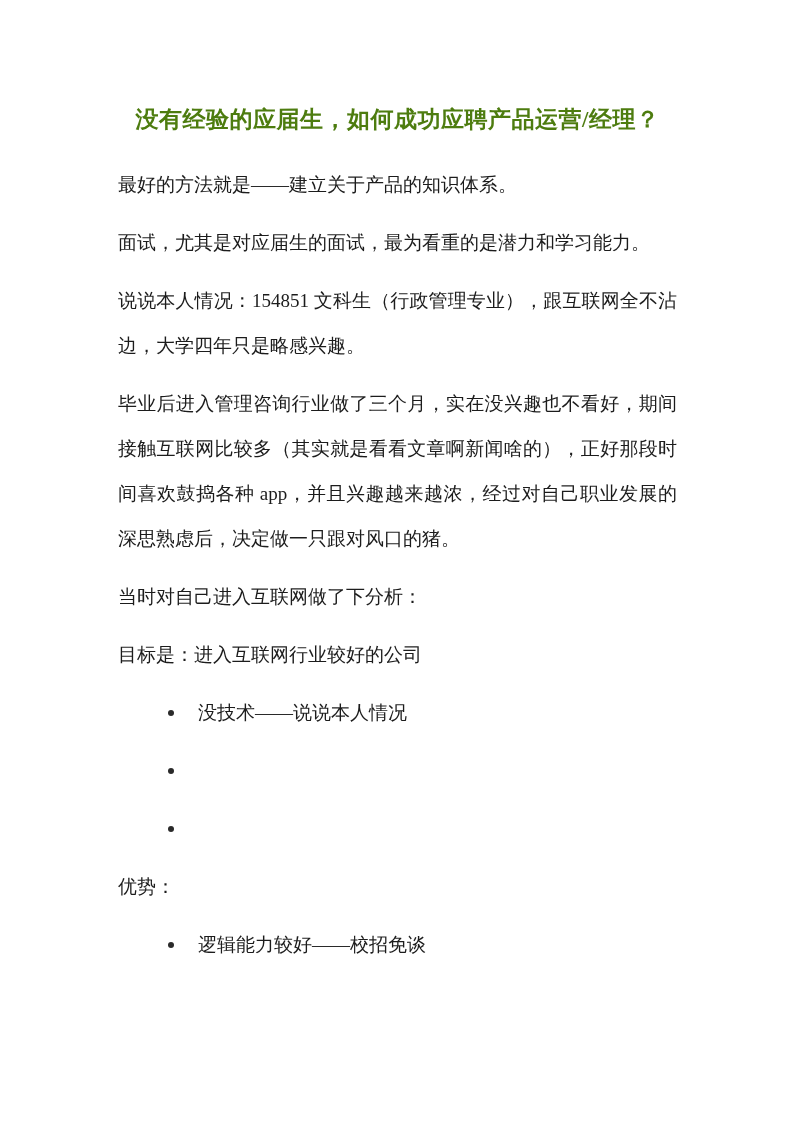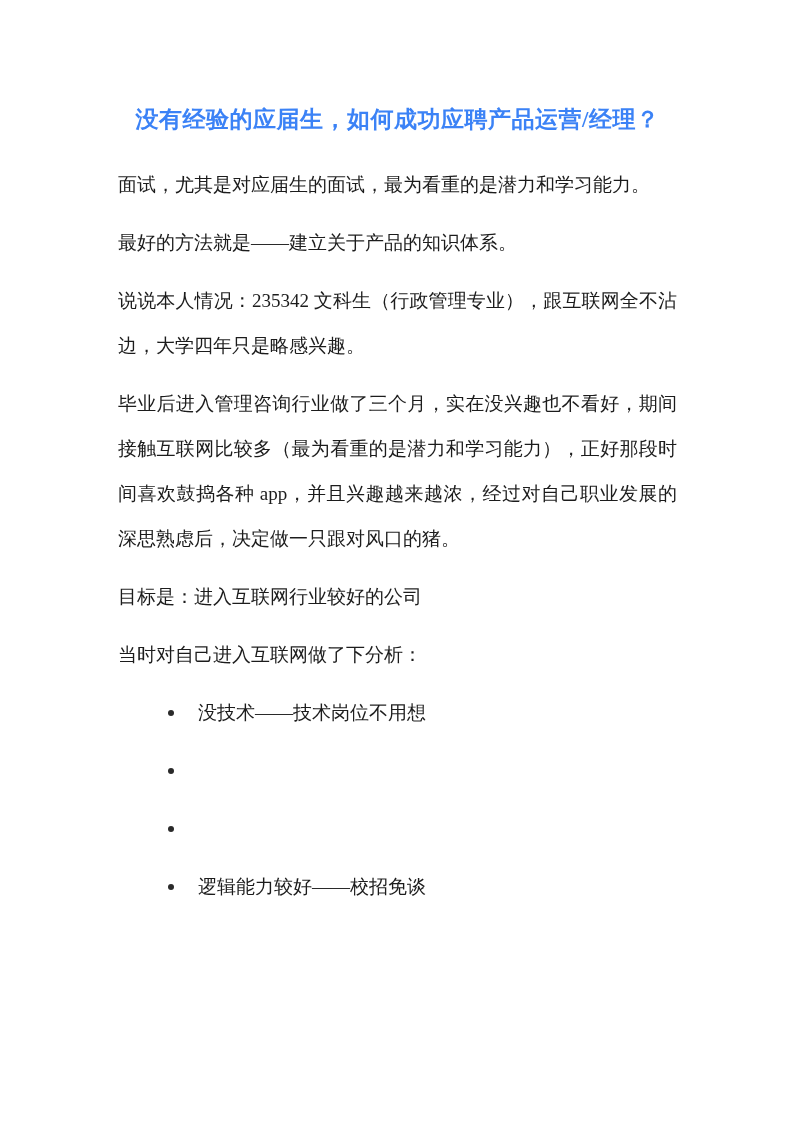--- a/index.html
+++ b/index.html
@@ -20,21 +20,21 @@
   .doc {
     box-sizing: border-box;
     padding: 102px 116px 0 118px;
     font-size: 19px;
     line-height: 45px;
   }
   .doc-title {
     font-size: 23px;
     line-height: 36px;
     font-weight: bold;
-    color: #3b82f6;
+    color: #4d7c0f;
     text-align: center;
     margin: 0 0 24px 0;
     letter-spacing: 0.5px;
   }
   .para {
     margin: 0 0 13px 0;
     text-align: justify;
     text-justify: inter-character;
   }
   .bullet-list {
@@ -67,52 +67,53 @@
   }
 </style>
 </head>
 <body>
 
 <div class="page">
   <div class="doc">
 
     <h1 class="doc-title">没有经验的应届生，如何成功应聘产品运营/经理？</h1>
 
+    <p class="para">最好的方法就是——建立关于产品的知识体系。</p>
+
     <p class="para">面试，尤其是对应届生的面试，最为看重的是潜力和学习能力。</p>
 
-    <p class="para">最好的方法就是——建立关于产品的知识体系。</p>
+    <p class="para">说说本人情况：154851 文科生（行政管理专业），跟互联网全不沾边，大学四年只是略感兴趣。</p>
 
-    <p class="para">说说本人情况：235342 文科生（行政管理专业），跟互联网全不沾边，大学四年只是略感兴趣。</p>
+    <p class="para">毕业后进入管理咨询行业做了三个月，实在没兴趣也不看好，期间接触互联网比较多（其实就是看看文章啊新闻啥的），正好那段时间喜欢鼓捣各种 app，并且兴趣越来越浓，经过对自己职业发展的深思熟虑后，决定做一只跟对风口的猪。</p>
 
-    <p class="para">毕业后进入管理咨询行业做了三个月，实在没兴趣也不看好，期间接触互联网比较多（最为看重的是潜力和学习能力），正好那段时间喜欢鼓捣各种 app，并且兴趣越来越浓，经过对自己职业发展的深思熟虑后，决定做一只跟对风口的猪。</p>
+    <p class="para">当时对自己进入互联网做了下分析：</p>
 
     <p class="para">目标是：进入互联网行业较好的公司</p>
-
-    <p class="para">当时对自己进入互联网做了下分析：</p>
 
 
     <ul class="bullet-list">
       <li class="bullet-item">
         <span class="bullet-marker">
             <span class="bullet-dot"></span>
           </span>
-        <span class="bullet-text">没技术——技术岗位不用想</span>
+        <span class="bullet-text">没技术——说说本人情况</span>
       </li>
       <li class="bullet-item">
         <span class="bullet-marker">
             <span class="bullet-dot"></span>
           </span>
       </li>
       <li class="bullet-item">
         <span class="bullet-marker">
             <span class="bullet-dot"></span>
           </span>
       </li>
     </ul>
 
+    <p class="para">优势：</p>
 
     <ul class="bullet-list">
       <li class="bullet-item">
         <span class="bullet-marker">
             <span class="bullet-dot"></span>
           </span>
         <span class="bullet-text">逻辑能力较好——校招免谈</span>
       </li>
     </ul>
 

